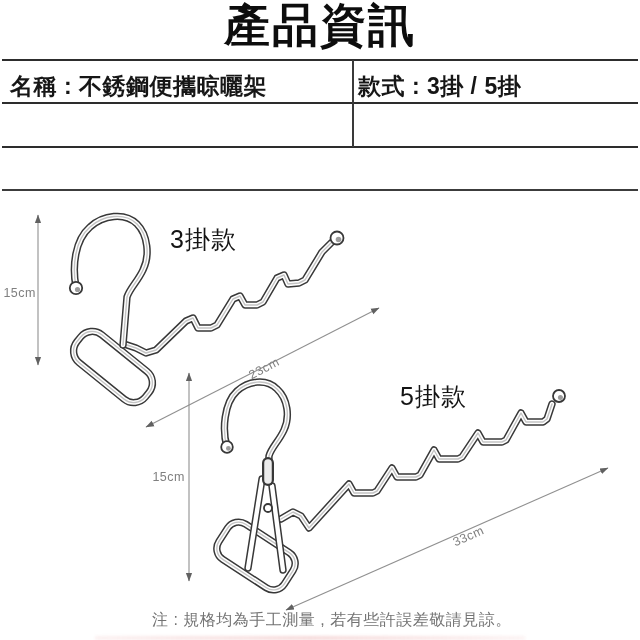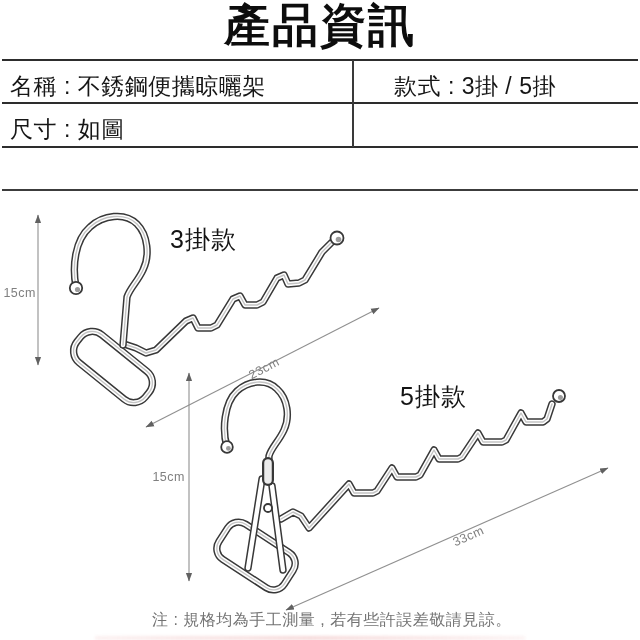--- a/index.html
+++ b/index.html
@@ -15,26 +15,26 @@
     letter-spacing:2px; color:#0d0d0d; line-height:1;
   }
   .hline { position:absolute; left:2px; right:2px; height:2px; background:#2d2d2d; }
   .hline.l1 { top:59px; }
   .hline.l2 { top:102px; }
   .hline.l3 { top:146px; }
   .hline.l4 { top:189px; height:1.6px; background:#3c3c3c; }
   .vline { position:absolute; left:352px; top:60px; width:1.6px; height:87px; background:#3a3a3a; }
   .cell {
     position:absolute; font-size:23px; color:#161616;
-    letter-spacing:0.5px; white-space:nowrap; line-height:1.15;
+    letter-spacing:0.5px; white-space:nowrap; line-height:1.15;font-weight:bold;
   }
   .cell.r1 { top:73px; }
   .cell.r2 { top:116px; }
   .cell.cl { left:10px; }
-  .cell.cr { left:358px;margin-left:36px; }
+  .cell.cr { left:358px; }
   .fig { position:absolute; left:0; top:0; }
   
   .t1 { fill:none; stroke:#383838; stroke-width:7.4; stroke-linecap:round; stroke-linejoin:round; }
   .t2 { fill:none; stroke:#ffffff; stroke-width:4.4; stroke-linecap:round; stroke-linejoin:round; }
   .t3 { fill:none; stroke:#c3c3c3; stroke-width:1.4; stroke-linecap:round; stroke-linejoin:round; }
   .s1 { fill:none; stroke:#383838; stroke-width:12; stroke-linecap:round; }
   .s2 { fill:none; stroke:#ececec; stroke-width:7.5; stroke-linecap:round; }
   .ballo { fill:#ffffff; stroke:#383838; stroke-width:1.8; }
   .balli { fill:#9c9c9c; }
   .dim { stroke:#909090; stroke-width:1.1; fill:none; }
@@ -58,21 +58,20 @@
   <div class="title">產品資訊</div>
 
   <div class="hline l1"></div>
   <div class="hline l2"></div>
   <div class="hline l3"></div>
   <div class="hline l4"></div>
   <div class="vline"></div>
 
   <div class="cell r1 cl">名稱 : 不銹鋼便攜晾曬架</div>
   <div class="cell r1 cr">款式 : 3掛 / 5掛</div>
-  <div class="cell r2 cl">尺寸 : 如圖</div>
 
   <svg class="fig" width="640" height="640" viewBox="0 0 640 640">
     <defs>
       <marker id="arw" viewBox="0 0 10 10" refX="9" refY="5" markerWidth="8" markerHeight="8" orient="auto-start-reverse">
         <path d="M0,1.5 L9.5,5 L0,8.5 Z" fill="#616161"></path>
       </marker>
       <path id="p-hook1" d="M76,287 C72,266 75,240 90,227 C103,215 125,212 137,224 C148,235 150,256 143,270 C138,281 130,288 127,297 L123,345"></path>
       <path id="p-arm1" d="M124,344 L136,348 L146,353 L156,350 L186,321 L193,318 L198,328 L211,328 L217,325 L233,299 L240,296 L245,305 L257,305 L263,302 L277,278 L284,275 L288,284 L299,283 L305,280 L322,252 L331,243"></path>
       <rect id="p-clamp1" x="-44" y="-18" width="88" height="36" rx="15" transform="translate(113,367) rotate(39)"></rect>
       <path id="p-hook2" d="M227,447 C222,430 224,403 237,391 C248,381 266,378 277,389 C288,399 290,417 284,430 C279,441 271,448 269,456 L268,478"></path>

